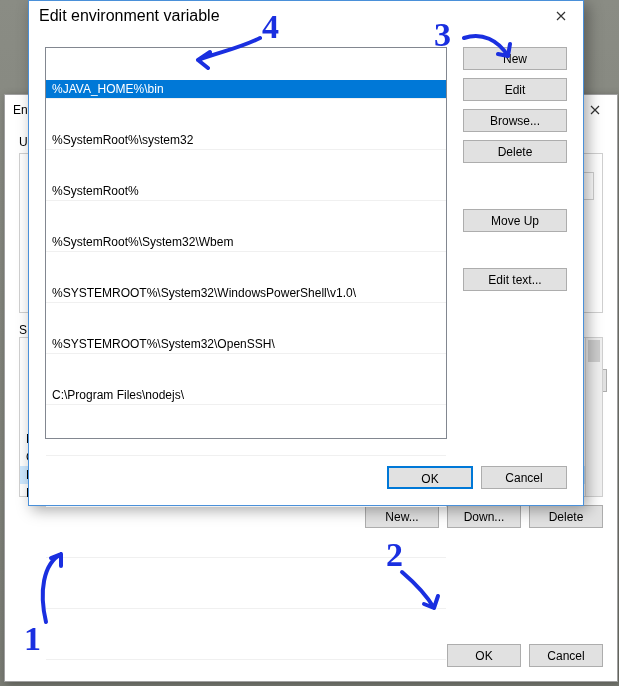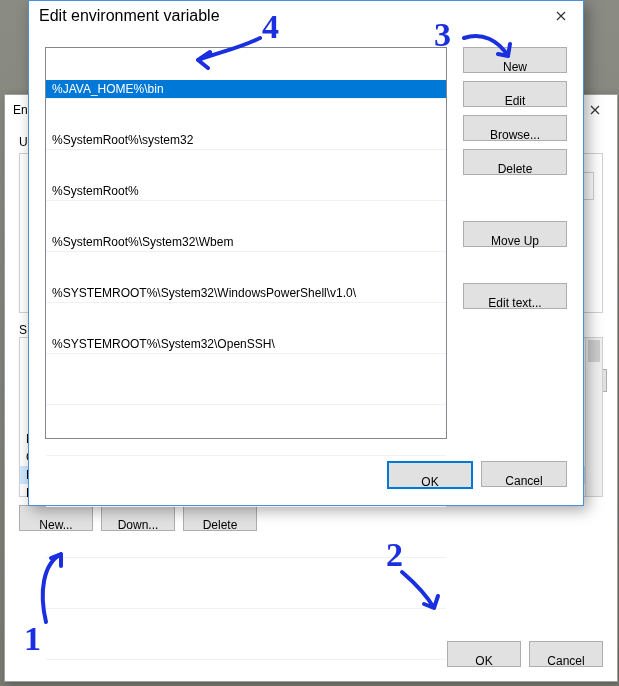--- a/index.html
+++ b/index.html
@@ -98,25 +98,26 @@
   .sysvars-table td:last-child { width: 66%; }
   .row-sel td { background: #cde8ff; }
   .btn {
     min-width: 74px;
     height: 23px;
     background: #e1e1e1;
     border: 1px solid #adadad;
     font-family: inherit;
     font-size: 12px;
     cursor: pointer;
-    padding: 12px 10px;
+    padding: 4px 10px;
   }
   .btn-row {
     display: flex;
     gap: 8px;
+    justify-content: flex-end;
     margin: 8px 0;
   }
   .lower-bottom {
     position: absolute;
     right: 14px;
     bottom: 14px;
     display: flex;
     gap: 8px;
   }
 
@@ -301,20 +302,21 @@
     </div>
   </div>
   <div class="dialog-body">
     <div class="listpane">
       <div class="listitem selected">%JAVA_HOME%\bin</div>
       <div class="listitem">%SystemRoot%\system32</div>
       <div class="listitem">%SystemRoot%</div>
       <div class="listitem">%SystemRoot%\System32\Wbem</div>
       <div class="listitem">%SYSTEMROOT%\System32\WindowsPowerShell\v1.0\</div>
       <div class="listitem">%SYSTEMROOT%\System32\OpenSSH\</div>
+      <div class="listitem">C:\Program Files\nodejs\</div>
       <div class="listitem"></div>
       <div class="listitem"></div>
       <div class="listitem"></div>
       <div class="listitem"></div>
       <div class="listitem"></div>
       <div class="listitem"></div>
       <div class="listitem"></div>
       <div class="listitem"></div>
       <div class="listitem"></div>
       <div class="listitem"></div>

